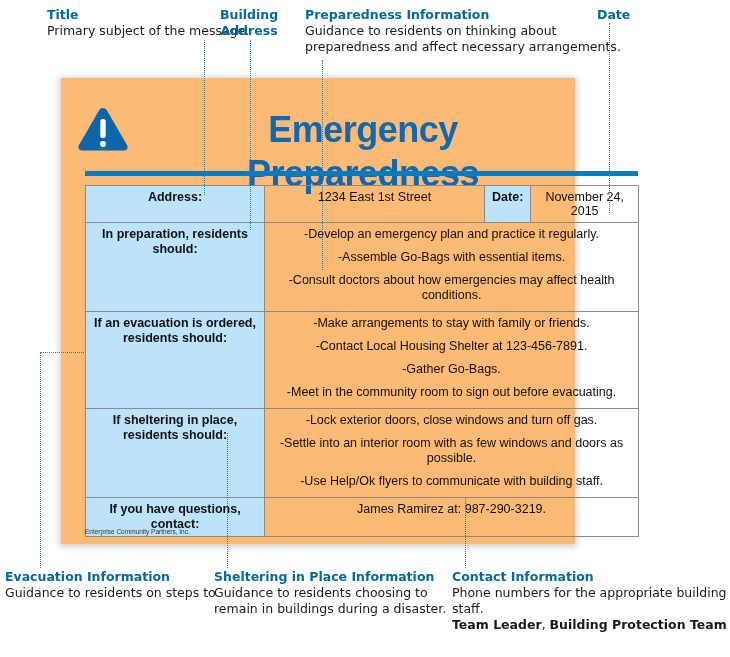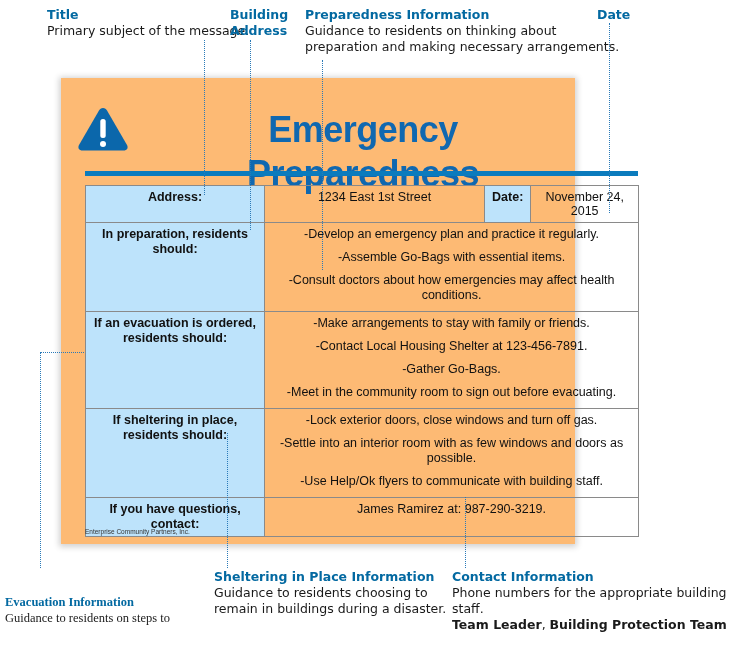--- a/index.html
+++ b/index.html
@@ -47,28 +47,28 @@
     font-family: "Liberation Sans", sans-serif; font-size: 6.5px; color: #333;
   }
 </style>
 </head>
 <body>
 
 <div class="callout" style="left:47px; top:7px;">
   <div class="ct">Title</div>
   <div class="cd">Primary subject of the message.</div>
 </div>
-<div class="callout" style="left:230px; top:7px;">
+<div class="callout" style="left:220px; top:7px;text-align:center;">
   <div class="ct">Building</div>
   <div class="ct">Address</div>
 </div>
 <div class="callout" style="left:305px; top:7px;">
   <div class="ct">Preparedness Information</div>
   <div class="cd">Guidance to residents on thinking about</div>
-  <div class="cd">preparation and making necessary arrangements.</div>
+  <div class="cd">preparedness and affect necessary arrangements.</div>
 </div>
 <div class="callout" style="left:597px; top:7px;">
   <div class="ct">Date</div>
 </div>
 
 <div class="doc">
   <svg class="warn" viewBox="0 0 52 46">
     <path d="M26 2 C28 2 29 3 30 4.5 L50 39 C51.5 42 50 44.5 46.5 44.5 L5.5 44.5 C2 44.5 0.5 42 2 39 L22 4.5 C23 3 24 2 26 2 Z" fill="#0b67ab"></path>
     <rect x="23.3" y="13" width="5.4" height="19" rx="2.5" fill="#fff"></rect>
     <circle cx="26" cy="38" r="3" fill="#fff"></circle>
@@ -123,21 +123,21 @@
 
 <div class="vline" style="left:204px; top:40px; height:155px;"></div>
 <div class="vline" style="left:250px; top:40px; height:190px;"></div>
 <div class="vline" style="left:322px; top:60px; height:210px;"></div>
 <div class="vline" style="left:609px; top:23px; height:190px;"></div>
 <div class="hline" style="left:40px; top:352px; width:44px;"></div>
 <div class="vline" style="left:40px; top:352px; height:216px;"></div>
 <div class="vline" style="left:227px; top:433px; height:135px;"></div>
 <div class="vline" style="left:465px; top:497px; height:71px;"></div>
 
-<div class="callout" style="left:5px; top:594px;font-family:Liberation Serif, serif;">
+<div class="callout" style="left:5px; top:569px;">
   <div class="ct">Evacuation Information</div>
   <div class="cd">Guidance to residents on steps to</div>
 </div>
 <div class="callout" style="left:214px; top:569px;">
   <div class="ct">Sheltering in Place Information</div>
   <div class="cd">Guidance to residents choosing to</div>
   <div class="cd">remain in buildings during a disaster.</div>
 </div>
 <div class="callout" style="left:452px; top:569px; width:278px;">
   <div class="ct">Contact Information</div>

